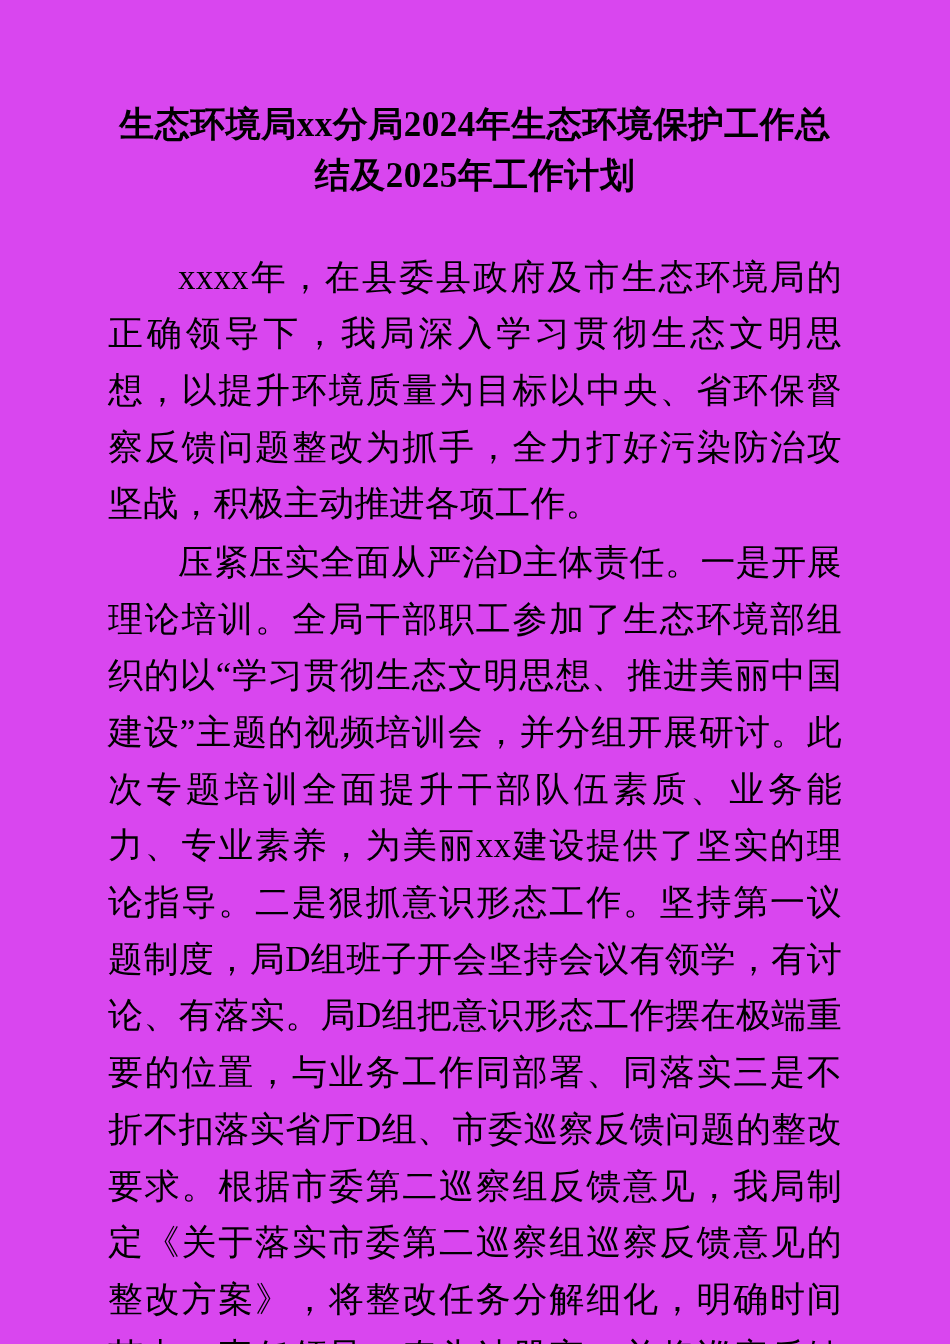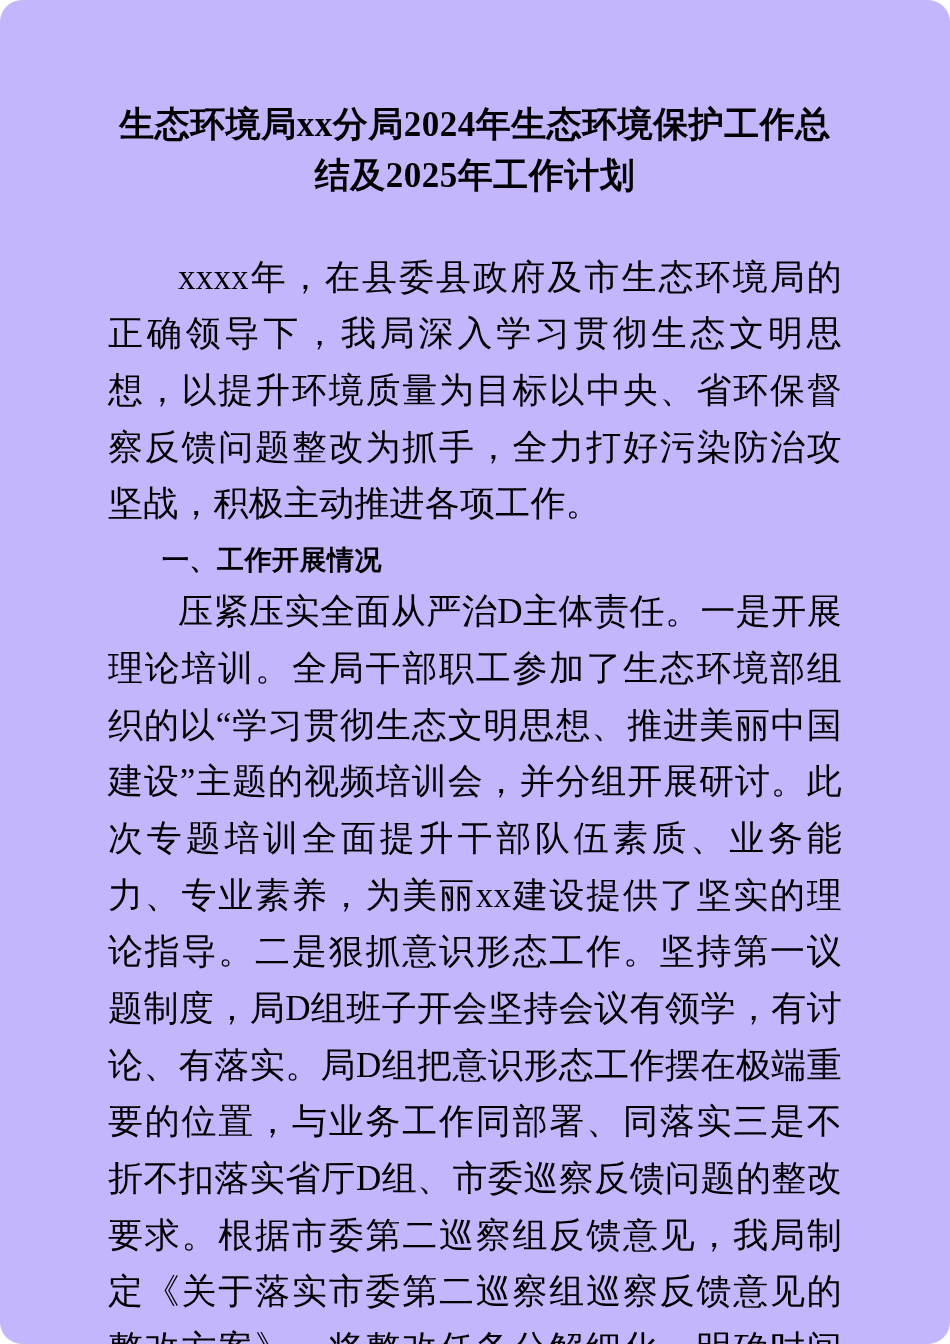--- a/index.html
+++ b/index.html
@@ -12,23 +12,22 @@
     height: 1344px;
     font-family: "Liberation Serif", "DejaVu Serif", serif;
     color: #000000;
     overflow: hidden;
   }
   .page {
     width: 950px;
     height: 1344px;
     box-sizing: border-box;
     padding: 100px 108px 0 108px;
-    background: #c4b5fd;
+    background: #d946ef;
     position: relative;
-    border-radius: 22px;
   }
   .doc-title {
     font-family: "Liberation Serif", "DejaVu Serif", serif;
     font-weight: bold;
     font-size: 35px;
     line-height: 1.45;
     text-align: center;
     letter-spacing: 0.5px;
     margin: 0 0 48px 0;
     padding: 0 4px;
@@ -59,19 +58,18 @@
 <body>
 
 <div class="page">
 
   <h1 class="doc-title">生态环境局xx分局2024年生态环境保护工作总结及2025年工作计划</h1>
 
   <div class="body-block">
 
     <p class="para">xxxx年，在县委县政府及市生态环境局的正确领导下，我局深入学习贯彻生态文明思想，以提升环境质量为目标以中央、省环保督察反馈问题整改为抓手，全力打好污染防治攻坚战，积极主动推进各项工作。</p>
 
-    <p class="heading">一、工作开展情况</p>
 
     <p class="para">压紧压实全面从严治D主体责任。一是开展理论培训。全局干部职工参加了生态环境部组织的以“学习贯彻生态文明思想、推进美丽中国建设”主题的视频培训会，并分组开展研讨。此次专题培训全面提升干部队伍素质、业务能力、专业素养，为美丽xx建设提供了坚实的理论指导。二是狠抓意识形态工作。坚持第一议题制度，局D组班子开会坚持会议有领学，有讨论、有落实。局D组把意识形态工作摆在极端重要的位置，与业务工作同部署、同落实三是不折不扣落实省厅D组、市委巡察反馈问题的整改要求。根据市委第二巡察组反馈意见，我局制定《关于落实市委第二巡察组巡察反馈意见的整改方案》，将整改任务分解细化，明确时间节点、责任领导、牵头站股室，并将巡察反馈问题整改列入第二批主题教育专题民主生活会的重要内容。截至x月底，巡察反馈我局x个方面xx类问题均已完成整改。x月下旬，配合省厅D组第十二巡察组开展专项巡视巡察，期间，巡察组反馈的x个立行立改问题全部</p>
 
   </div>
 
 </div>
 
 </body></html>

